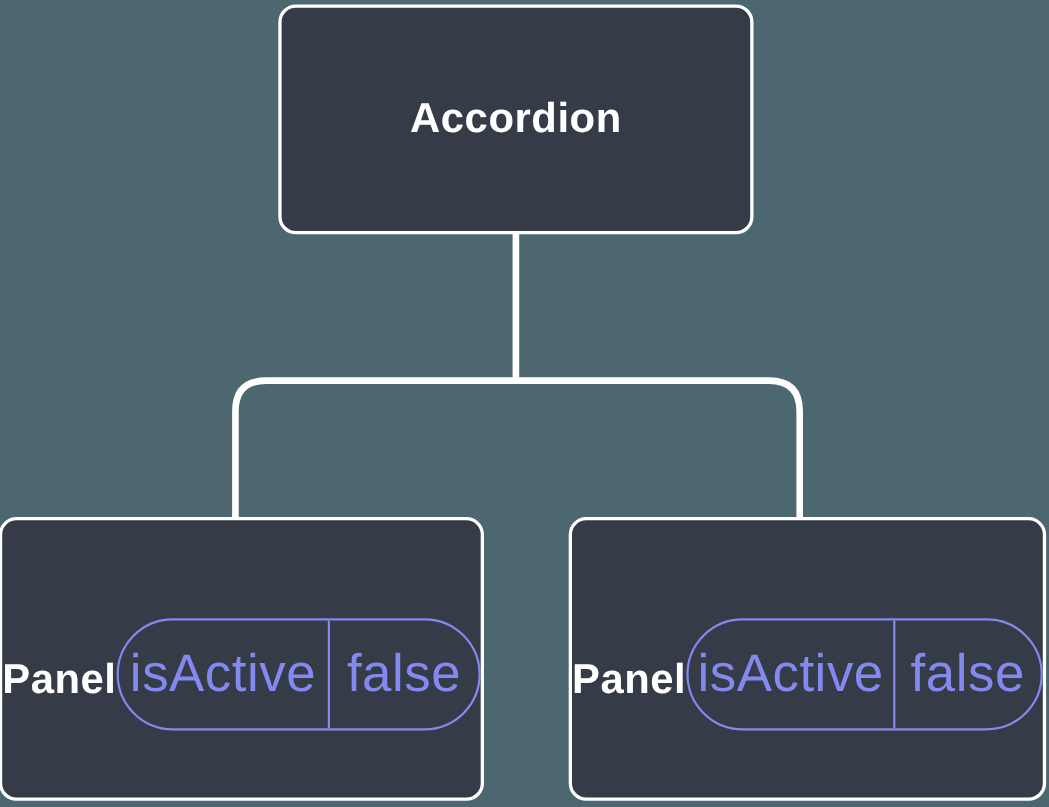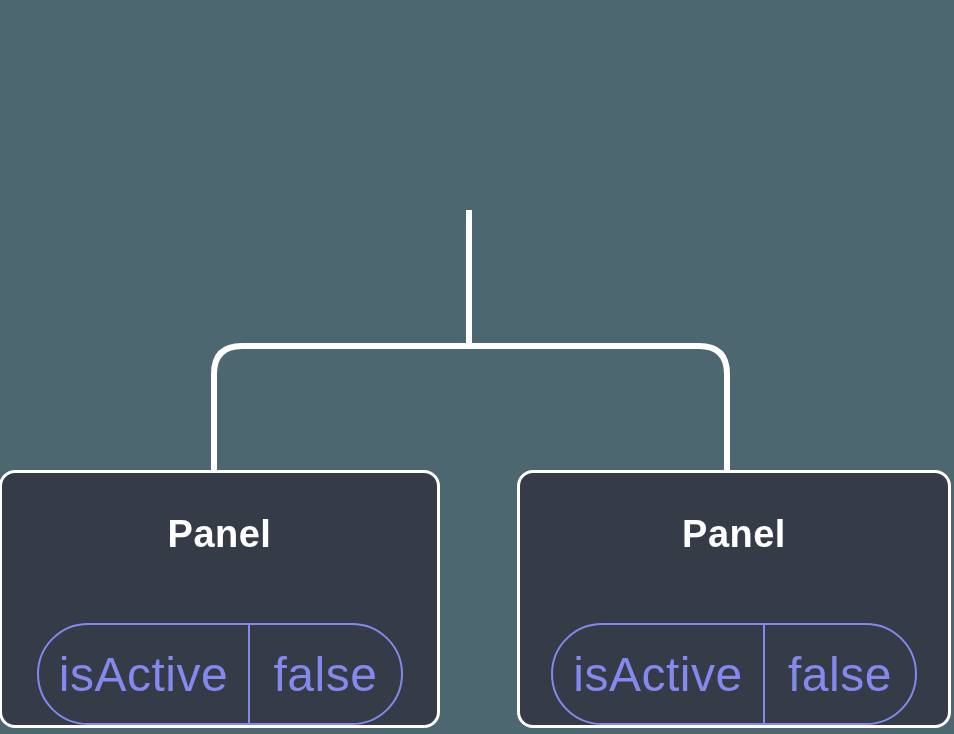--- a/index.html
+++ b/index.html
@@ -45,23 +45,22 @@
     height: 209px;
     display: flex;
     align-items: center;
     justify-content: center;
   }
   .panel-node {
     top: 470px;
     width: 441px;
     height: 258px;
     display: flex;
-    flex-direction: column;
+    flex-direction: row;
     align-items: center;
-    justify-content: space-between;
   }
   .panel-left  { left: -1px; }
   .panel-right { left: 517px; width: 434px; }
   .panel-node .node-label {
     margin-top: 39px;
   }
   .state-pill {
     box-sizing: border-box;
     margin-top: 27px;
     width: 366px;
@@ -93,20 +92,23 @@
 </head>
 <body>
 
 <div class="stage">
 
   <svg class="connectors" viewBox="0 0 954 734" xmlns="http://www.w3.org/2000/svg">
     <path d="M469 210 L469 346" fill="none" stroke="#ffffff" stroke-width="6"></path>
     <path d="M214 472 L214 374 Q214 346 242 346 L699 346 Q727 346 727 374 L727 472" fill="none" stroke="#ffffff" stroke-width="6"></path>
   </svg>
 
+  <div class="node root-node">
+    <span class="node-label">Accordion</span>
+  </div>
 
   <div class="node panel-node panel-left">
     <span class="node-label">Panel</span>
     <div class="state-pill">
       <span class="pill-cell pill-key">isActive</span>
       <span class="pill-cell pill-value">false</span>
     </div>
   </div>
 
   <div class="node panel-node panel-right">

